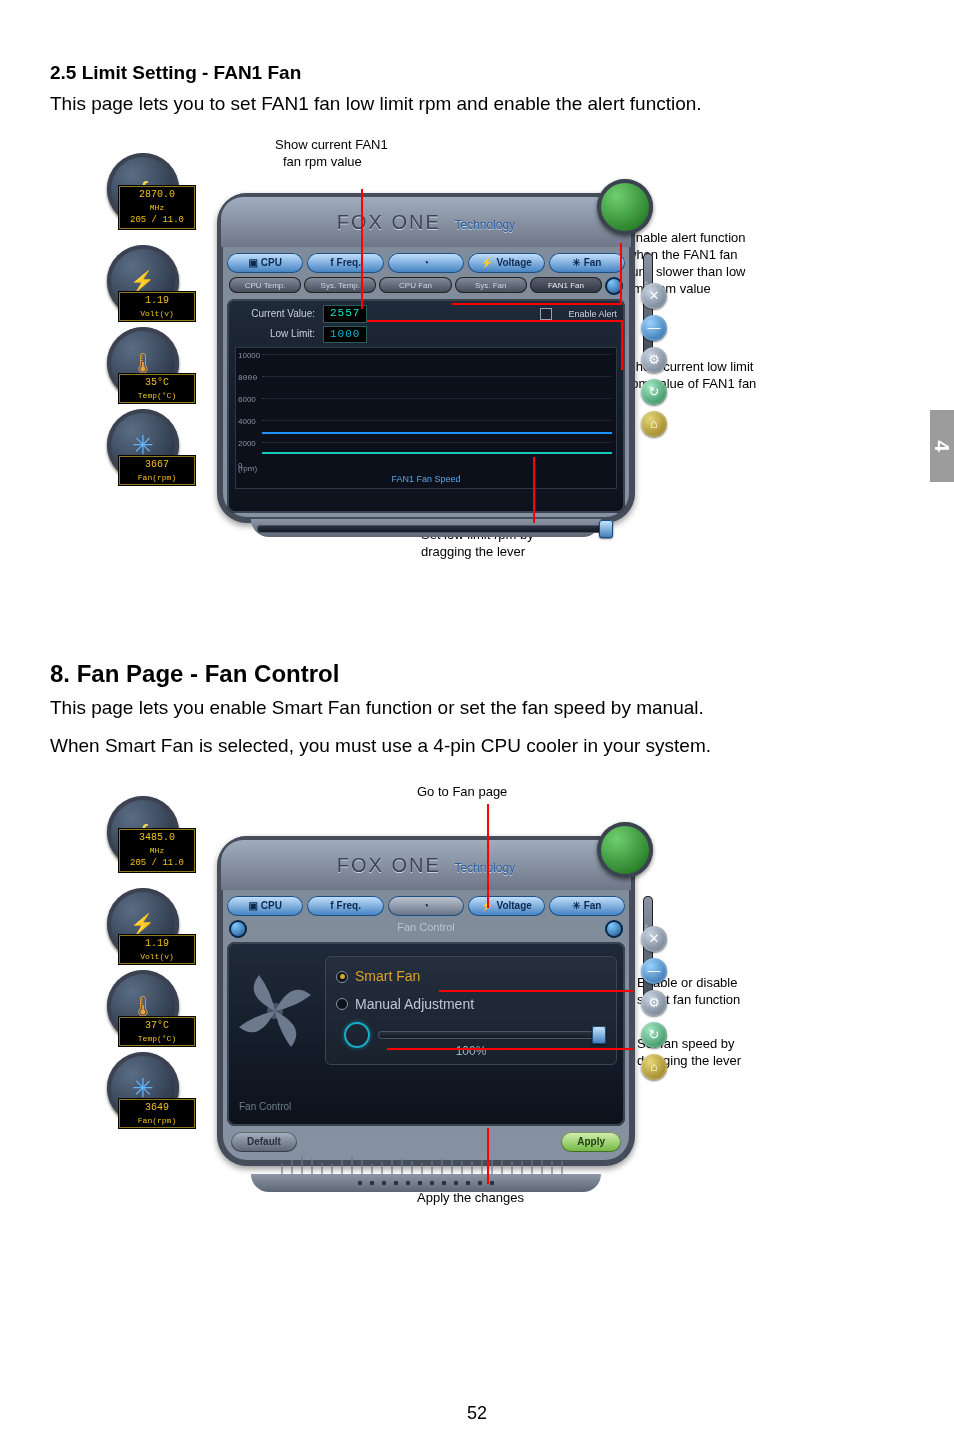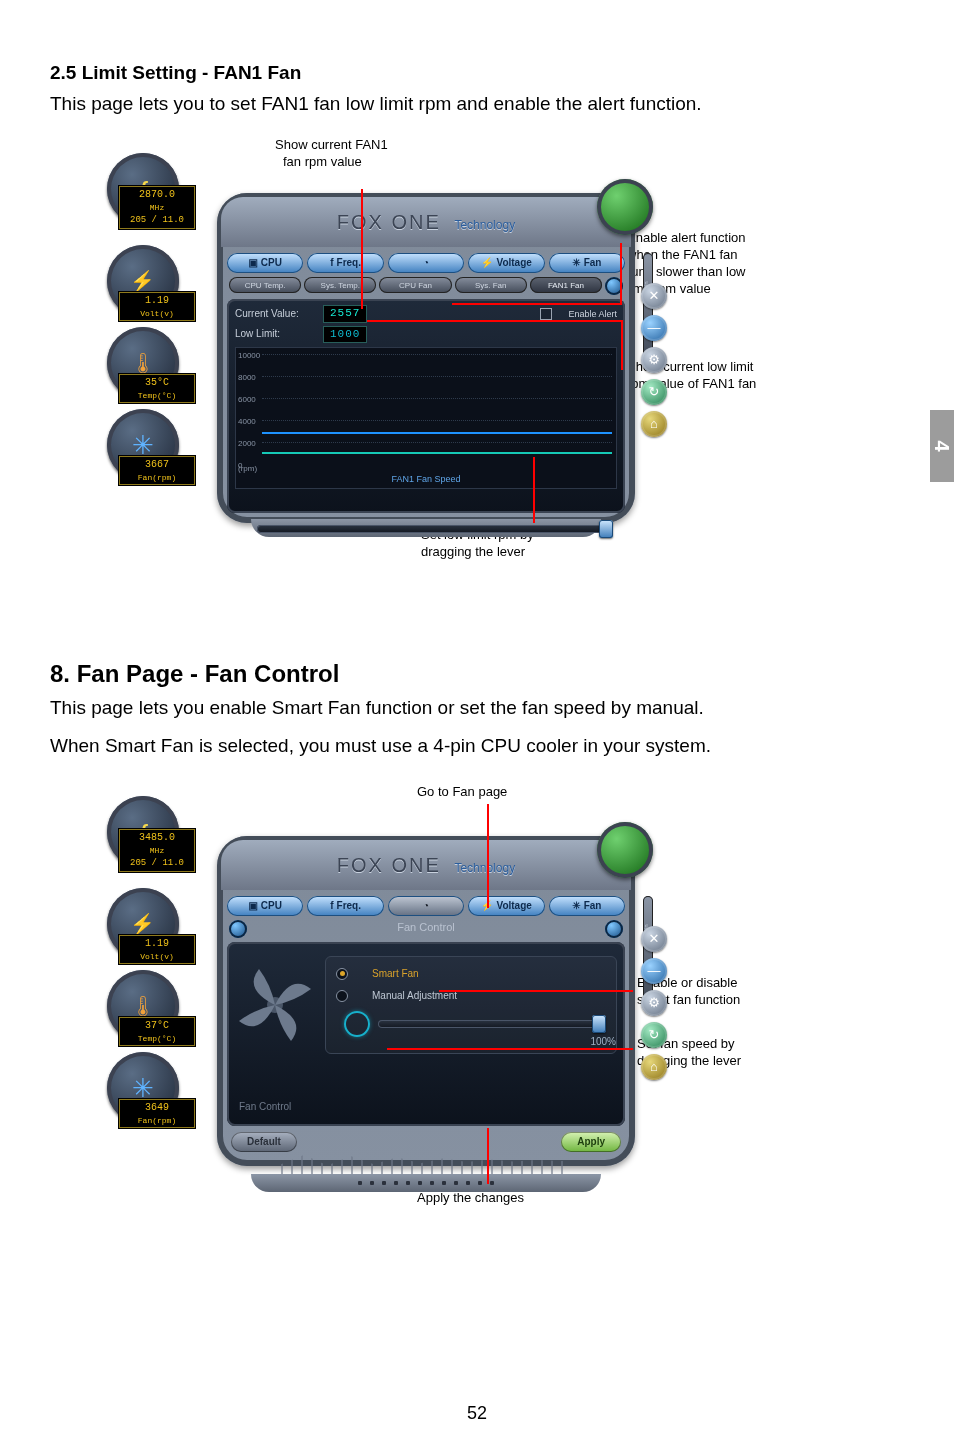--- a/index.html
+++ b/index.html
@@ -235,20 +235,21 @@
   }
 
   
   .readout {
     display:flex;
     align-items:center;
     gap:8px;
     font-size:10px;
     color:#cfb24a;
     margin-bottom:3px;
+    text-align:right;
   }
   .readout .lbl { width:80px; color:#c7cfda; }
   .seg {
     font-family:"Courier New",monospace;
     color:#16e6d0;
     background:#000;
     padding:0 6px;
     border:1px solid #275e5a;
     letter-spacing:1px;
     font-size:11px;
@@ -395,42 +396,42 @@
   .fanblade svg{width:100%;height:100%;}
   .fan-options {
     flex:1;
     border:1px solid #3a4556;
     border-radius:6px;
     padding:10px 10px 16px 10px;
     background:rgba(255,255,255,0.03);
     position:relative;
   }
   .radio-row{
-    display:flex;align-items:center;gap:24px;
-    font-size:10px;margin-bottom:8px;
+    display:flex;align-items:center;gap:7px;
+    font-size:14px;margin-bottom:8px;
   }
   .radio-row.smart{color:#d9a22b;}
   .radio-row.manual{color:#bfc8d4;}
   .rdot{
     width:10px;height:10px;border-radius:50%;
     border:1px solid #8893a4;background:#0c121c;
     display:flex;align-items:center;justify-content:center;
   }
   .rdot.sel::after{content:"";width:5px;height:5px;border-radius:50%;background:#dca52a;}
   .loop{
     width:22px;height:22px;border-radius:50%;
     border:2px solid #17b0cb;
     margin-left:8px;
     box-shadow:0 0 4px #17b0cb88;
   }
   .fan-options .pct{
     position:absolute;
     bottom:4px;left:0;right:0;
-    text-align:right;
-    font-size:10px;
+    text-align:center;
+    font-size:12px;
     color:#9fb1c5;
   }
   .fan-footer-lbl{
     position:absolute;
     left:12px;bottom:12px;
     font-size:10px;
     color:#6f7a8b;
   }
 
   .btn-pill{
@@ -593,21 +594,21 @@
             <span class="chk"></span>
             <span>Enable Alert</span>
           </span>
         </div>
         <div class="readout">
           <span class="lbl">Low Limit:</span>
           <span class="seg lowlim">1000</span>
         </div>
         <div class="chart">
           <span class="ylab" style="top:2px;">10000</span>
-          <span class="ylab" style="top:24px;">8000</span>
+          <span class="ylab" style="top:24px;font-family:Liberation Mono, monospace;">8000</span>
           <span class="ylab" style="top:46px;">6000</span>
           <span class="ylab" style="top:68px;">4000</span>
           <span class="ylab" style="top:90px;">2000</span>
           <span class="ylab" style="top:112px;">0</span>
           <span class="unit">(rpm)</span>
           <div class="gline" style="top:6px;"></div>
           <div class="gline" style="top:28px;"></div>
           <div class="gline" style="top:50px;"></div>
           <div class="gline" style="top:72px;"></div>
           <div class="gline" style="top:94px;"></div>

